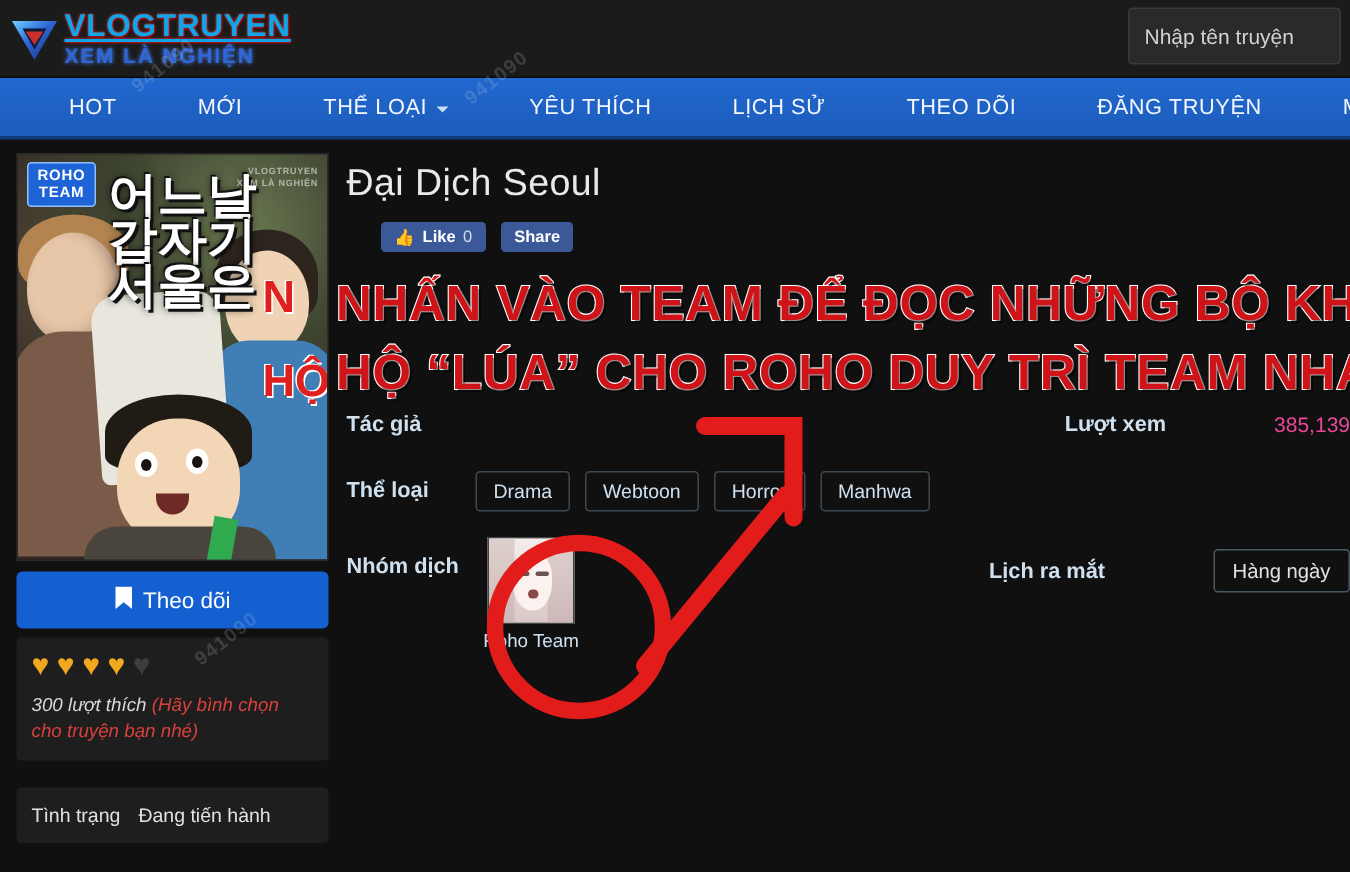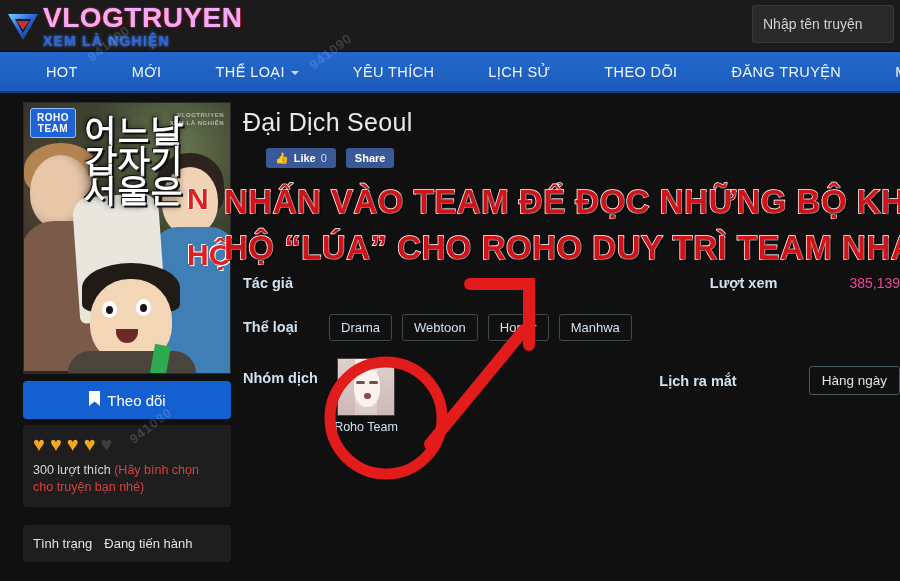--- a/index.html
+++ b/index.html
@@ -14,23 +14,24 @@
   
   .header {
     position: relative; height: 52px; background: #1b1b1b;
     border-bottom: 1px solid #0a0a0a;
     display: flex; align-items: center;
   }
   .logo-wrap { display: flex; align-items: center; padding-left: 6px; gap: 3px; }
   .logo-mark { width: 34px; height: 34px; position: relative; flex: 0 0 auto; }
   .logo-text { display: flex; flex-direction: column; line-height: 1; }
   .logo-title {
-    font-size: 28px; font-weight: bold; letter-spacing: 0.5px;
-    color: #f0abfc; text-shadow: 0 0 2px #ff3b3b, 1px 1px 0 #5a0000;
+    font-size: 21px; font-weight: bold; letter-spacing: 0.5px;
+    color: #0ea5e9; text-shadow: 0 0 2px #ff3b3b, 1px 1px 0 #5a0000;
     font-family: "Liberation Sans", sans-serif;
+    text-decoration: underline;
   }
   .logo-sub {
     font-size: 14px; font-weight: bold; letter-spacing: 1.2px;
     color: #2f66d8; text-shadow: 0 0 3px #4d8cff;
     margin-top: 2px;
   }
   .search-box {
     position: absolute; right: 6px; top: 5px;
     width: 142px; height: 38px;
     background: #2a2a2a; border: 1px solid #3a3a3a; border-radius: 3px;
@@ -55,21 +56,21 @@
     height: 46px; cursor: pointer;
   }
   .nav-item:first-child { padding-left: 46px; }
   .caret {
     display: inline-block; width: 0; height: 0;
     border-left: 4px solid transparent; border-right: 4px solid transparent;
     border-top: 4px solid #cdddf5; margin-top: 2px;
   }
 
   
-  .body-area { position: relative; display: flex; padding: 9px 0 0 23px; gap: 12px; }
+  .body-area { position: relative; display: flex; padding: 9px 0 0 11px; gap: 12px; }
 
   
   .sidebar { width: 208px; flex: 0 0 208px; }
   .cover {
     width: 208px; height: 272px; position: relative;
     overflow: hidden; border: 1px solid #2a2a2a; background:#20170f;
   }
   .cover-art { position: absolute; inset: 0; }
   .cv-bg {
     position:absolute; inset:0;
@@ -168,21 +169,21 @@
     display: flex; align-items: center; justify-content: center; gap: 6px;
     cursor: pointer; font-family: "Liberation Sans", sans-serif;
   }
   .panel {
     margin-top: 6px; width: 208px; background: #1e1e1e;
     border-radius: 3px; padding: 9px 10px 11px 10px;
   }
   .hearts { display: flex; gap: 5px; margin-bottom: 8px; }
   .heart { font-size: 20px; line-height: 20px; color: #f0a81e; }
   .heart.off { color: #3d3d3d; }
-  .likes-line { font-size: 12.5px; color: #d8d8d8; line-height: 17px; }
+  .likes-line { font-size: 12.5px; color: #d8d8d8; line-height: 17px; font-style: italic; }
   .likes-note { color: #d8403c; }
   .status-panel {
     margin-top: 18px; width: 208px; background: #1e1e1e;
     border-radius: 3px; padding: 11px 10px; display: flex; gap: 12px;
     font-size: 13px; color: #e2e2e2;
   }
 
   
   .main { flex: 1; padding-top: 6px; position: relative; min-width: 0; }
   .title {

